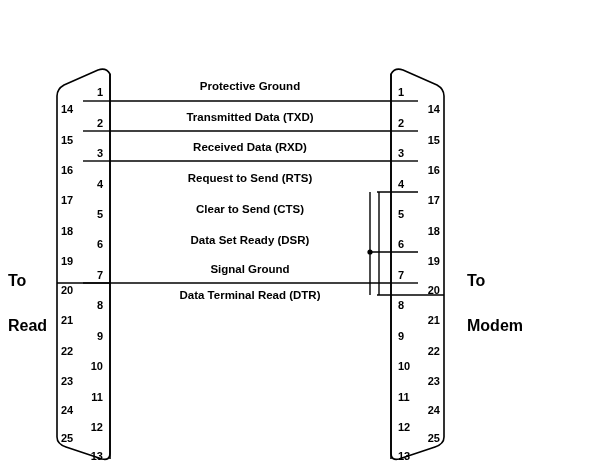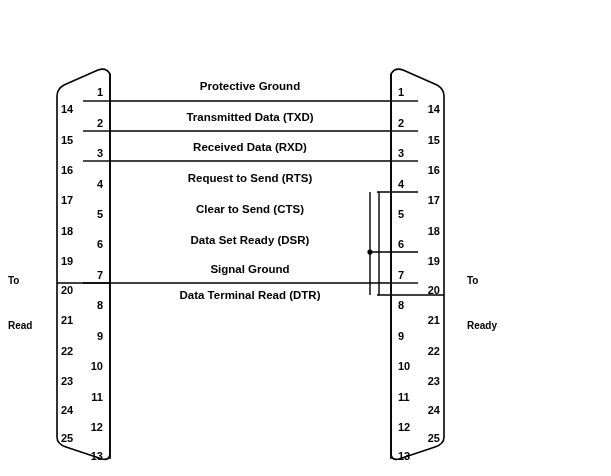--- a/index.html
+++ b/index.html
@@ -59,21 +59,21 @@
     font-family: "Liberation Sans", sans-serif;
     font-size: 11.5px;
     font-weight: bold;
     fill: #000000;
     text-anchor: middle;
     dominant-baseline: middle;
   }
   .side-label {
     position: absolute;
     font-family: "Liberation Sans", sans-serif;
-    font-size: 10px;
+    font-size: 16px;
     font-weight: bold;
     color: #000000;
     line-height: 15px;
     white-space: pre;
   }
   #host-label  { left: 8px;  top: 243px; text-align: left; }
   #modem-label { left: 467px; top: 243px; text-align: left; }
 </style>
 </head>
 <body>
@@ -222,16 +222,16 @@
 
   </svg>
 
   <div class="side-label" id="host-label">
     <div>To</div>
     <div>Read</div>
   </div>
 
   <div class="side-label" id="modem-label">
     <div>To</div>
-    <div>Ready</div>
+    <div>Modem</div>
   </div>
 
 </div>
 
 </body></html>

